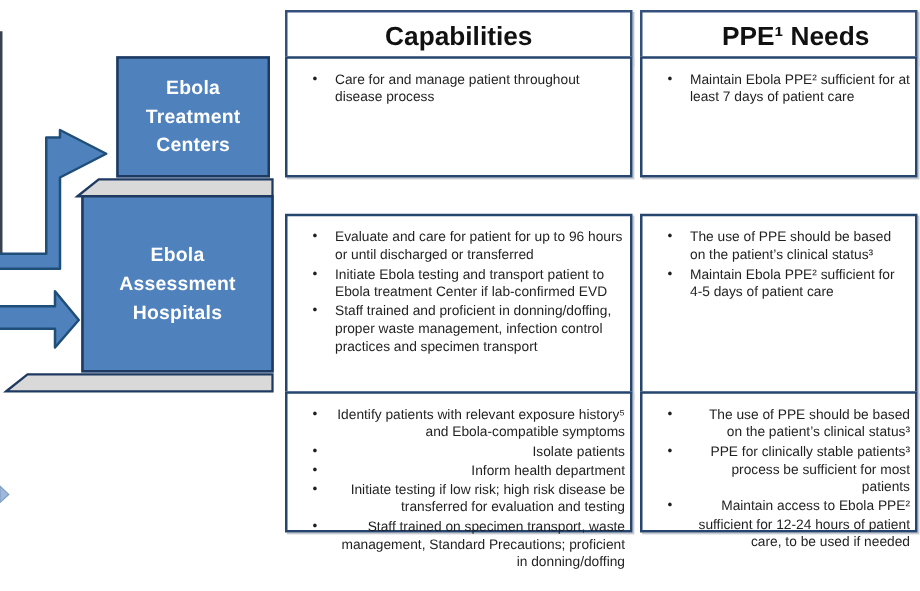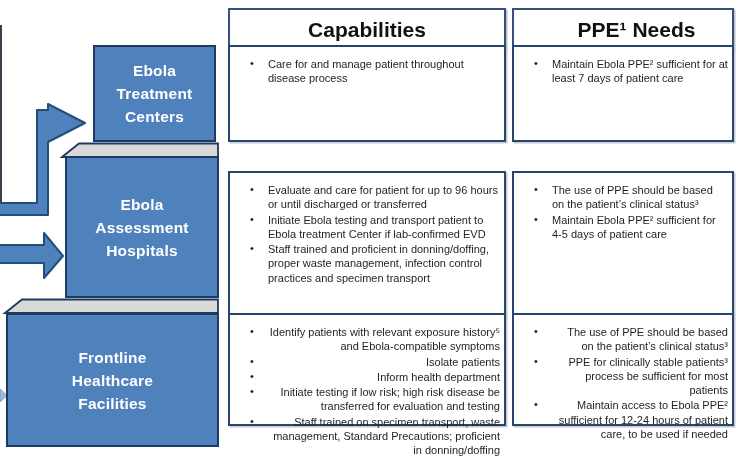--- a/index.html
+++ b/index.html
@@ -75,25 +75,20 @@
   <div class="tier-box" id="tier-treatment">
     <div>Ebola</div>
     <div>Treatment</div>
     <div>Centers</div>
   </div>
   <div class="tier-box" id="tier-assessment">
     <div>Ebola</div>
     <div>Assessment</div>
     <div>Hospitals</div>
   </div>
-  <div class="tier-box" id="tier-frontline">
-    <div>Frontline</div>
-    <div>Healthcare</div>
-    <div>Facilities</div>
-  </div>
 
   <div class="content-box col-cap row-1">
     <ul>
       <li>Care for and manage patient throughout disease process</li>
     </ul>
   </div>
   <div class="content-box col-ppe row-1">
     <ul>
       <li>Maintain Ebola PPE² sufficient for at least 7 days of patient care</li>
     </ul>

